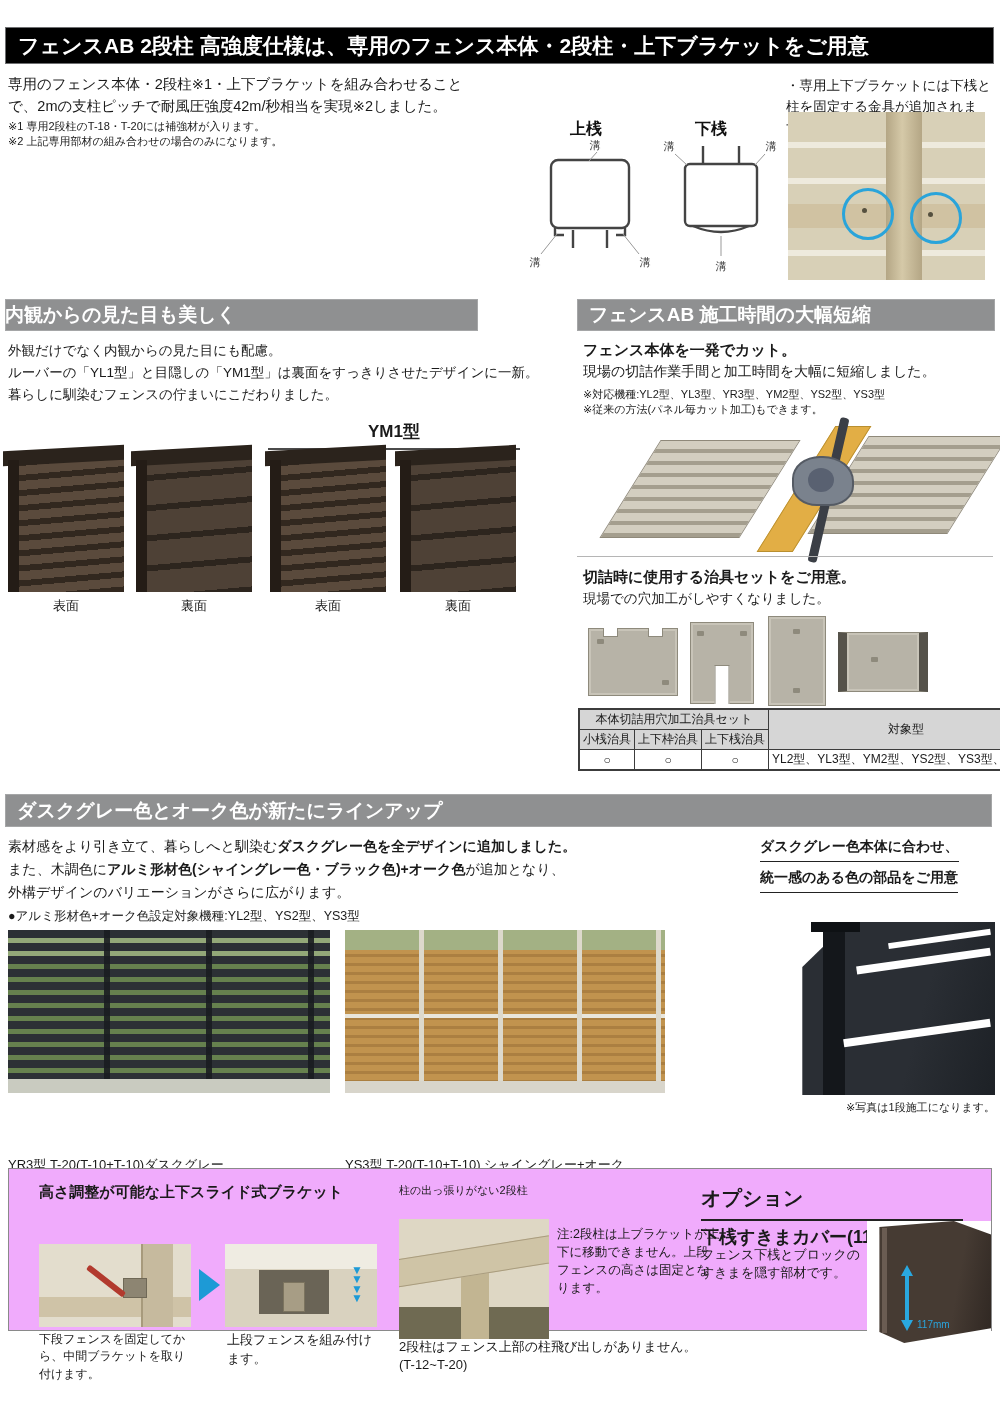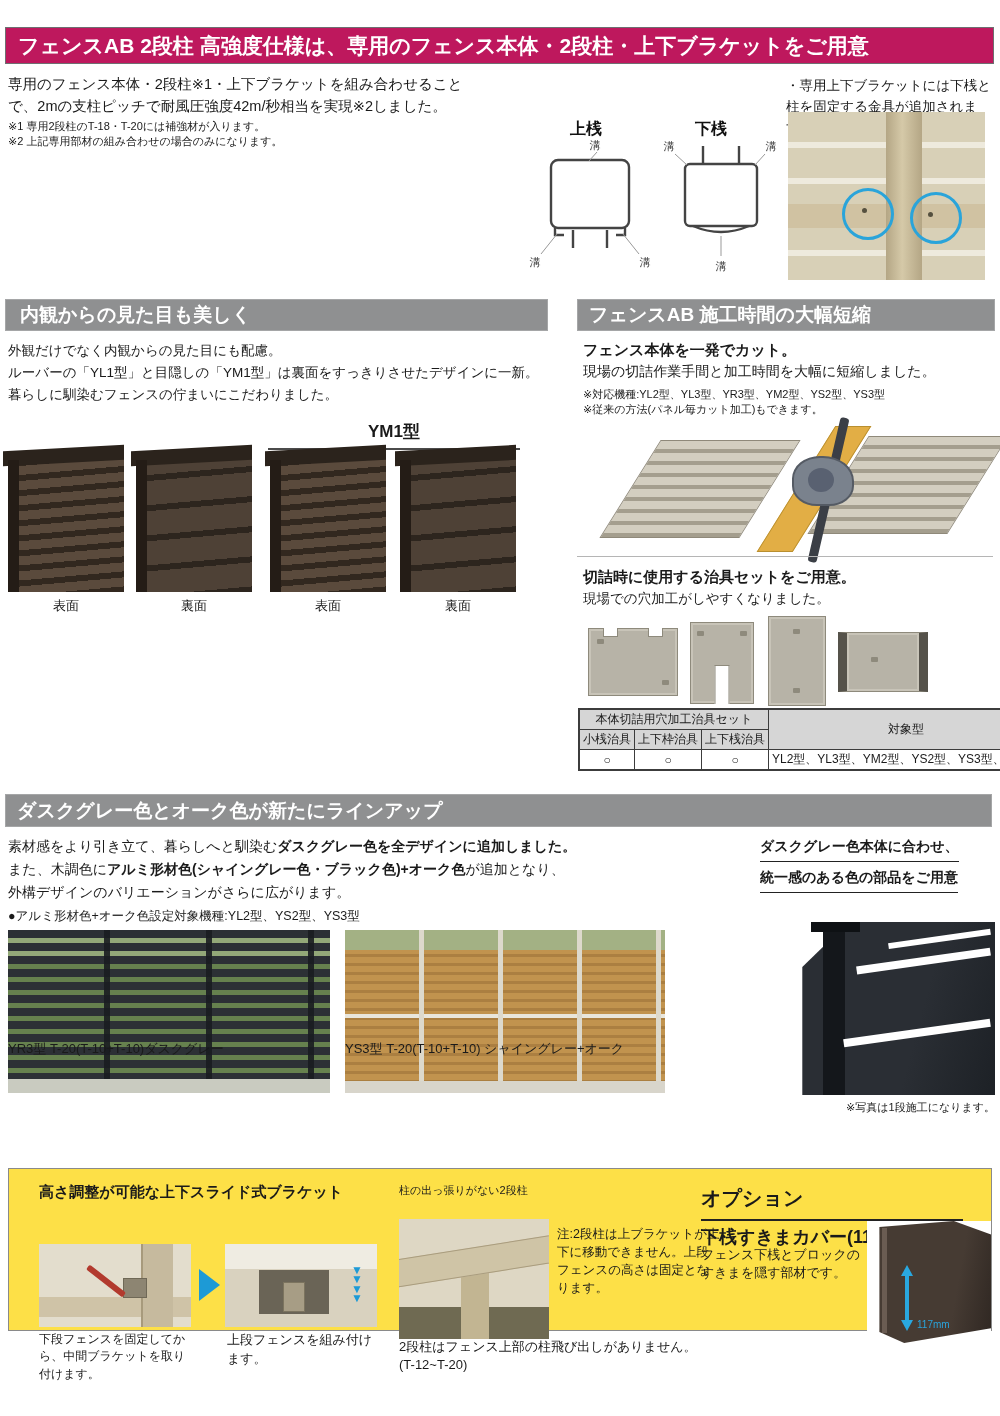--- a/index.html
+++ b/index.html
@@ -1,23 +1,23 @@
 <!DOCTYPE html>
 <html><head>
 <meta charset="utf-8">
 <style>
   html,body{margin:0;padding:0;background:#fff;}
   .page{position:relative;width:1000px;height:1416px;background:#fff;overflow:hidden;
         font-family:"Liberation Sans","DejaVu Sans",sans-serif;color:#1a1a1a;}
   
   .bar{position:absolute;color:#fff;font-weight:bold;white-space:nowrap;overflow:hidden;}
-  .bar-dark{background:#be185d;box-shadow:inset 0 0 0 1px #6e6f71;}
+  .bar-dark{background:#000000;box-shadow:inset 0 0 0 1px #6e6f71;}
   .bar-gray{background:#8f9091;box-shadow:inset 0 0 0 1px #a5a6a7;}
   .bar1{left:5px;top:27px;width:989px;height:37px;line-height:37px;font-size:21px;padding-left:13px;box-sizing:border-box;}
-  .bar2l{left:5px;top:299px;width:543px;height:32px;line-height:32px;font-size:19px;padding-left:15px;box-sizing:border-box;}
+  .bar2l{left:5px;top:299px;width:473px;height:32px;line-height:32px;font-size:19px;padding-left:0;box-sizing:border-box;}
   .bar2r{left:577px;top:299px;width:418px;height:32px;line-height:32px;font-size:19px;padding-left:12px;box-sizing:border-box;}
   .bar3{left:5px;top:794px;width:987px;height:33px;line-height:33px;font-size:19px;padding-left:12px;box-sizing:border-box;}
   
   .t{position:absolute;}
   .s1-intro{left:8px;top:74px;width:474px;font-size:14.5px;line-height:1.5;}
   .s1-note1{left:8px;top:119px;font-size:11px;}
   .s1-note2{left:8px;top:134px;font-size:11px;}
   .s1-railnote{left:528px;top:76px;width:248px;font-size:13.5px;line-height:1.55;}
   .s1-bracketnote{left:786px;top:76px;width:212px;font-size:13.5px;line-height:1.55;}
   .rail-svg{position:absolute;left:515px;top:112px;}
@@ -100,25 +100,25 @@
     linear-gradient(180deg,#a3b184 0 20px,rgba(0,0,0,0) 20px),
     repeating-linear-gradient(180deg,#c1934e 0 6px,#ab7f41 6px 9px);}
   .ph-corner{left:790px;top:922px;width:205px;height:173px;background:#fff;}
   .corner-dark{position:absolute;left:6%;top:0;right:0;bottom:0;
     background:linear-gradient(105deg,#2a2e34 0 60%,#1d2126);
     clip-path:polygon(24% 0,100% 0,100% 100%,0 100%,0 26%);}
   .corner-post{position:absolute;left:16%;top:2%;width:11%;height:98%;background:#14171b;}
   .corner-cap{position:absolute;left:10%;top:0;width:24%;height:6%;background:#0e1114;}
   .slit{position:absolute;height:8px;background:#fff;transform:rotate(-8deg);}
   .sl1{left:32%;top:20%;width:66%;} .sl2{left:26%;top:62%;width:72%;} .sl3{left:48%;top:8%;width:50%;height:6px;}
-  .ph-cap{position:absolute;top:1040px;font-size:13px;}
+  .ph-cap{position:absolute;top:1156px;font-size:13px;}
   .cap1{left:8px;} .cap2{left:345px;}
   .cap3{left:820px;width:175px;text-align:right;font-size:11px;top:1100px;}
   
-  .s5-box{position:absolute;left:8px;top:1168px;width:984px;height:163px;border:1.5px solid #8a8a8a;background:#fde047;box-sizing:border-box;}
+  .s5-box{position:absolute;left:8px;top:1168px;width:984px;height:163px;border:1.5px solid #8a8a8a;background:#f0abfc;box-sizing:border-box;}
   .s5-slide-title{left:30px;top:14px;font-size:15px;font-weight:bold;}
   .s5-post-title{left:390px;top:14px;font-size:11px;font-weight:normal;}
   .pA,.pB{position:absolute;top:75px;width:152px;height:83px;background:#e3ddcd;overflow:hidden;}
   .pA{left:30px;} .pB{left:216px;background:linear-gradient(180deg,#efece2 0 30%,#d9d2bf 30%);}
   .pa-rail-v{position:absolute;right:18px;top:0;width:30px;height:100%;background:#c6ba9e;border-left:2px solid #a79a7c;}
   .pa-rail-h{position:absolute;left:0;bottom:10px;width:100%;height:20px;background:#cfc3a7;}
   .pa-driver{position:absolute;left:44px;top:34px;width:46px;height:6px;background:#b23a2e;border-radius:2px;transform:rotate(38deg);}
   .pa-bracket{position:absolute;right:44px;top:34px;width:22px;height:18px;background:#8d8572;border:1px solid #6f6856;}
   .pb-open{position:absolute;left:34px;top:26px;width:70px;height:44px;background:#6a6456;}
   .pb-bracket{position:absolute;left:58px;top:38px;width:20px;height:28px;background:#a79d85;border:1px solid #7c745f;}

